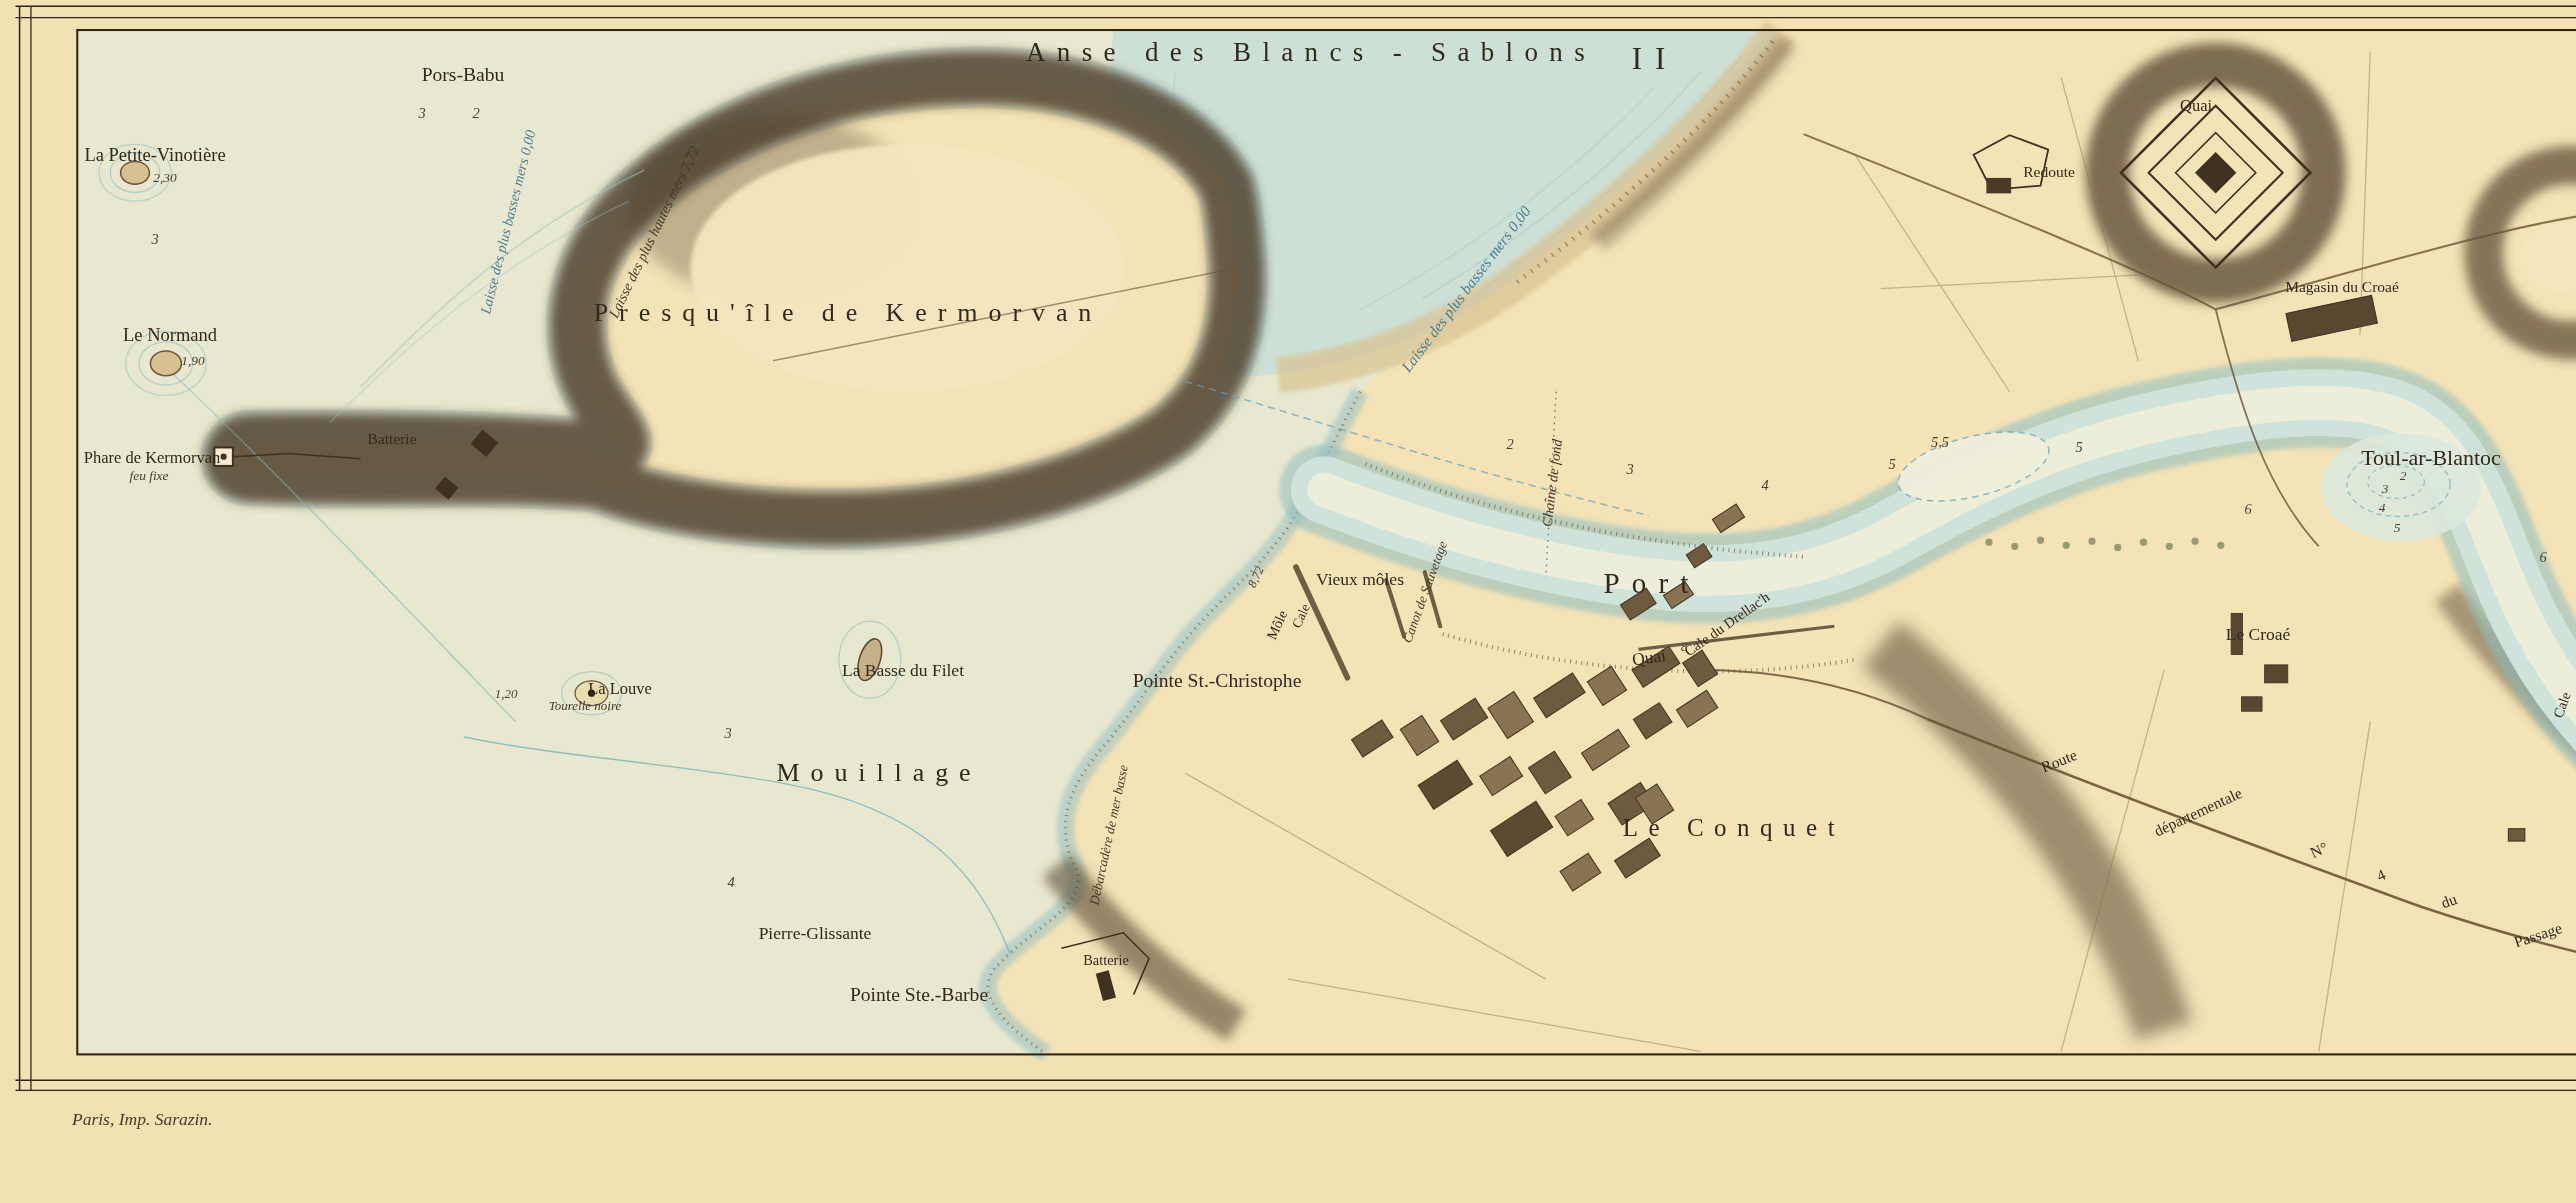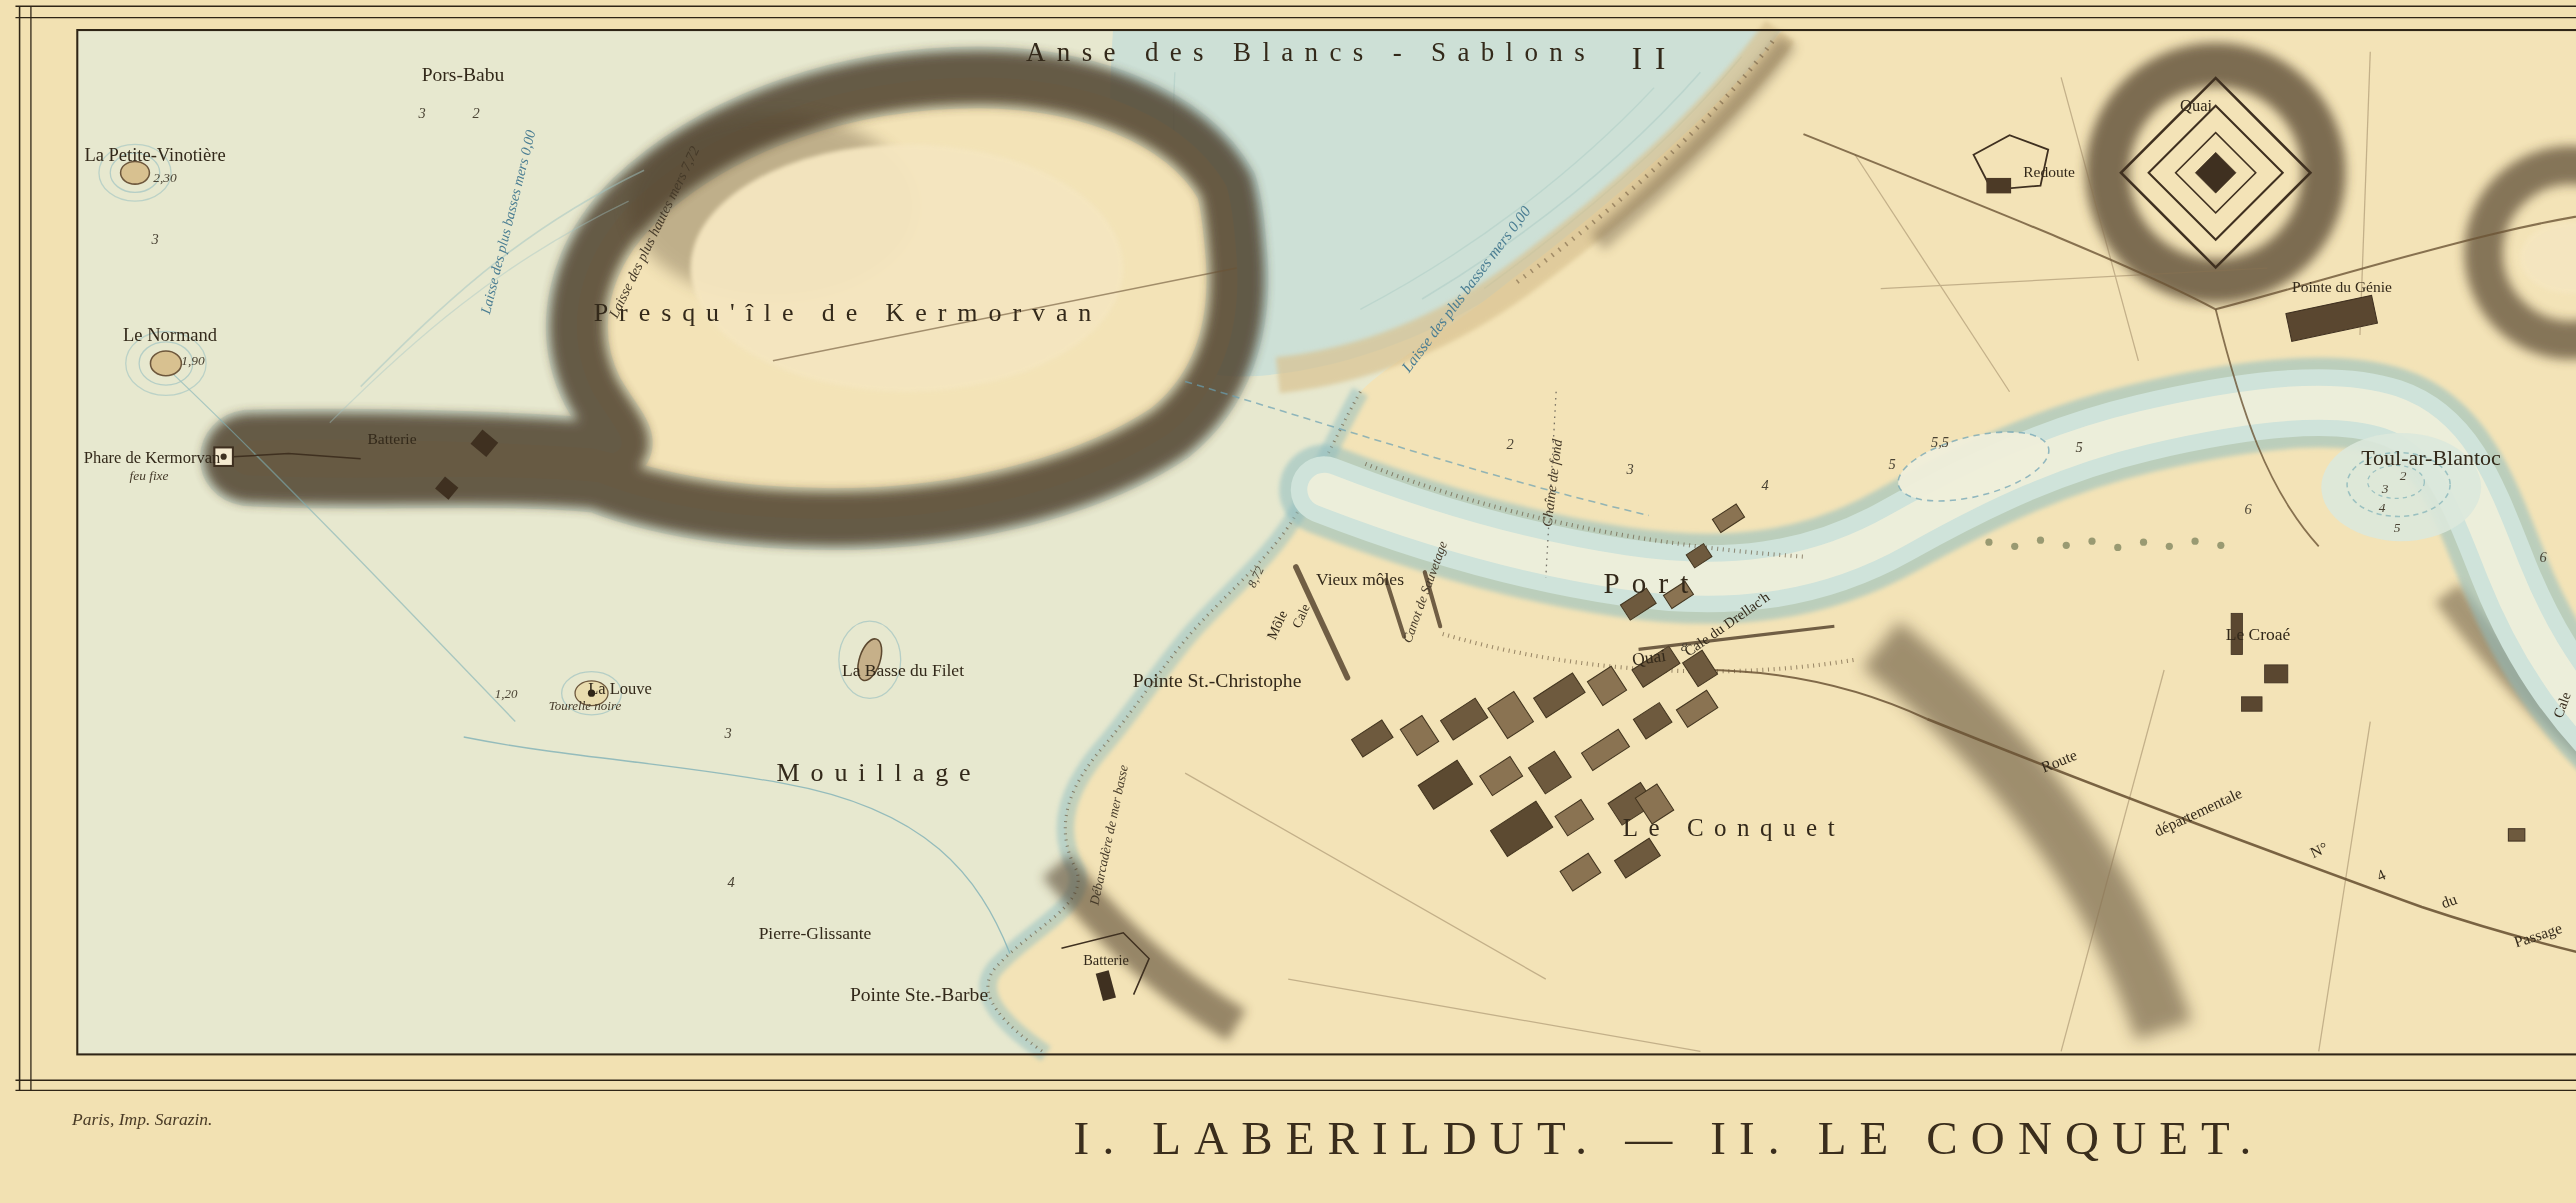--- a/index.html
+++ b/index.html
@@ -289,21 +289,21 @@
       <span class="lbl s-num" style="left: 193px; top: 361px; font-size: 13.4px; --r: 0deg;">1,90</span>
       <span class="lbl s-place" style="left: 152px; top: 458px; font-size: 16.5px; --r: 0deg;">Phare de Kermorvan</span>
       <span class="lbl s-italic" style="left: 149px; top: 476px; font-size: 13.4px; --r: 0deg;">feu fixe</span>
       <span class="lbl s-place" style="left: 392px; top: 439px; font-size: 15.5px; --r: 0deg;">Batterie</span>
       <span class="lbl s-place-lg" style="left: 848px; top: 313px; font-size: 26px; --r: 0deg;">Presqu'île  de  Kermorvan</span>
       <span class="lbl s-blue" style="left: 1466px; top: 289px; font-size: 15.5px; --r: -53deg;">Laisse des plus basses mers  0,00</span>
       <span class="lbl s-blue" style="left: 508px; top: 222px; font-size: 14.4px; --r: -76deg;">Laisse des plus basses mers  0,00</span>
       <span class="lbl s-italic" style="left: 654px; top: 232px; font-size: 14.4px; --r: -64deg;">Laisse des plus hautes mers  7,72</span>
       <span class="lbl s-place" style="left: 2196px; top: 106px; font-size: 16.5px; --r: 0deg;">Quai</span>
       <span class="lbl s-place" style="left: 2049px; top: 172px; font-size: 15.5px; --r: 0deg;">Redoute</span>
-      <span class="lbl s-place" style="left: 2342px; top: 287px; font-size: 15.5px; --r: 0deg;">Pointe du Génie</span>
+      <span class="lbl s-place" style="left: 2342px; top: 287px; font-size: 15.5px; --r: 0deg;">Magasin du Croaé</span>
       <span class="lbl s-place" style="left: 2431px; top: 458px; font-size: 22px; --r: 0deg;">Toul-ar-Blantoc</span>
       <span class="lbl s-italic" style="left: 1552px; top: 483px; font-size: 14.4px; --r: -83deg;">Chaîne de fond</span>
       <span class="lbl s-italic" style="left: 1425px; top: 592px; font-size: 13.4px; --r: -70deg;">Canot de Sauvetage</span>
       <span class="lbl s-place-lg" style="left: 1652px; top: 583px; font-size: 29px; --r: 0deg;">Port</span>
       <span class="lbl s-place" style="left: 1727px; top: 624px; font-size: 14.4px; --r: -35deg;">Cale du Drellac'h</span>
       <span class="lbl s-place" style="left: 1649px; top: 658px; font-size: 17.5px; --r: -8deg;">Quai</span>
       <span class="lbl s-place" style="left: 1360px; top: 580px; font-size: 17.5px; --r: 0deg;">Vieux môles</span>
       <span class="lbl s-place" style="left: 1277px; top: 625px; font-size: 14.4px; --r: -65deg;">Môle</span>
       <span class="lbl s-place" style="left: 1301px; top: 616px; font-size: 13.4px; --r: -65deg;">Cale</span>
       <span class="lbl s-num" style="left: 1256px; top: 577px; font-size: 12.4px; --r: -65deg;">8,72</span>
@@ -339,17 +339,16 @@
       <span class="lbl s-num" style="left: 2382px; top: 508px; font-size: 13.4px; --r: 0deg;">4</span>
       <span class="lbl s-num" style="left: 2397px; top: 528px; font-size: 13.4px; --r: 0deg;">5</span>
       <span class="lbl s-num" style="left: 422px; top: 113px; font-size: 14.4px; --r: 0deg;">3</span>
       <span class="lbl s-num" style="left: 476px; top: 113px; font-size: 14.4px; --r: 0deg;">2</span>
       <span class="lbl s-num" style="left: 155px; top: 239px; font-size: 14.4px; --r: 0deg;">3</span>
       <span class="lbl s-num" style="left: 731px; top: 882px; font-size: 14.4px; --r: 0deg;">4</span>
       <span class="lbl s-num" style="left: 728px; top: 733px; font-size: 14.4px; --r: 0deg;">3</span>
       <span class="lbl s-num" style="left: 1684px; top: 647px; font-size: 13.4px; --r: 0deg;">8</span>
     </div>
 
-<div class="title-block">I. LABERILDUT. — II. LE CONQUET.</div>
 <div class="imprint">Paris, Imp. Sarazin.</div>
 
 </div>
 
 
 </body></html>

